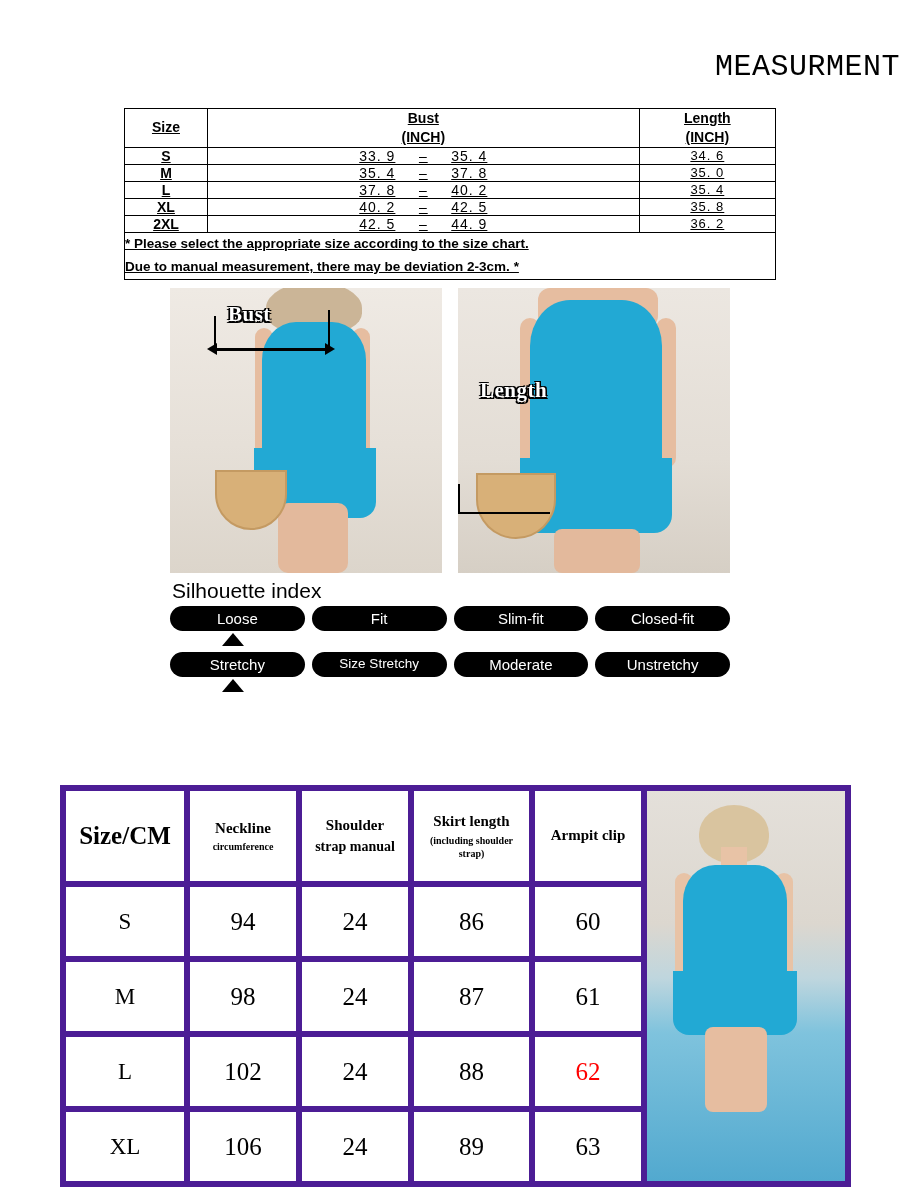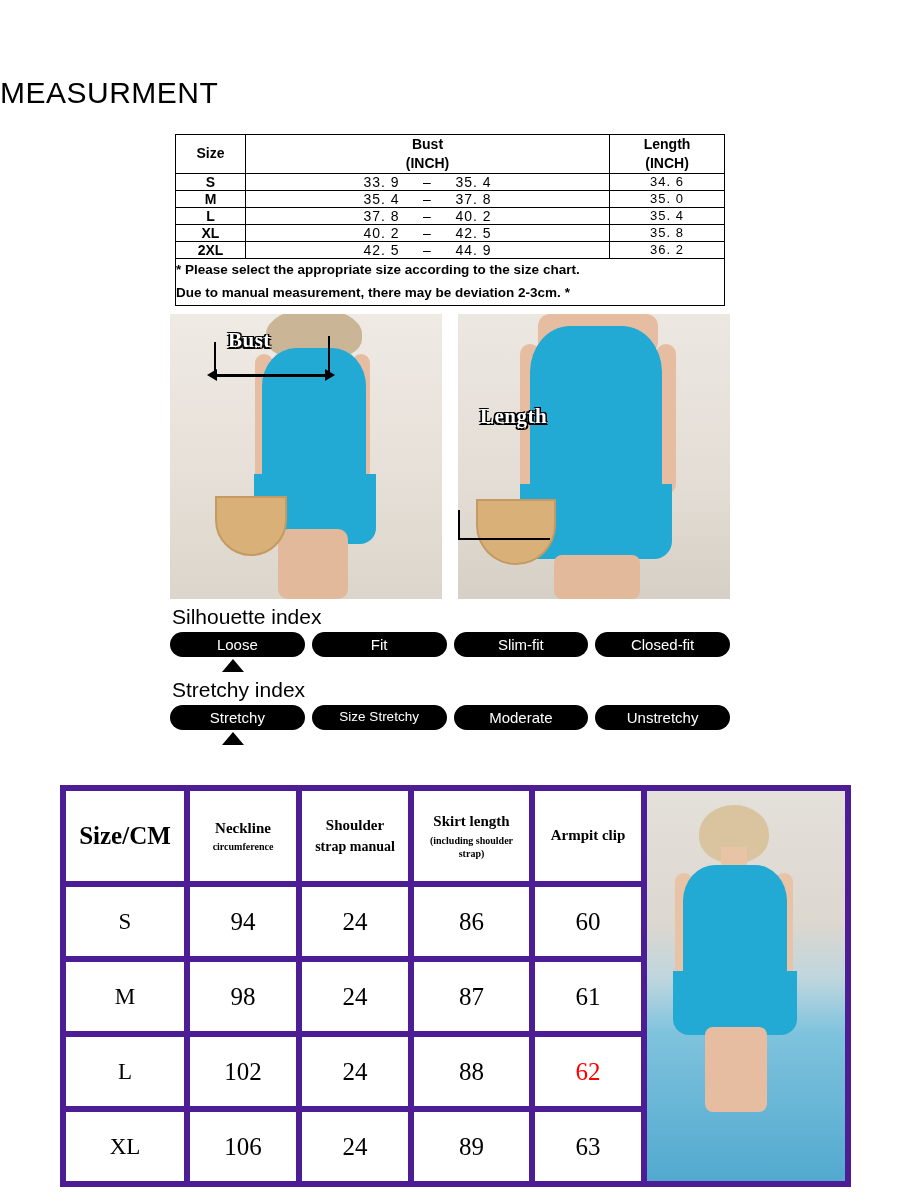--- a/index.html
+++ b/index.html
@@ -11,33 +11,34 @@
     width: 900px;
     height: 1200px;
     position: relative;
     font-family: "Liberation Sans", sans-serif;
     color: #000;
     overflow: hidden;
   }
 
   
   .title {
-    text-align: left;
+    text-align: right;
     font-size: 30px;
     letter-spacing: 0.5px;
     font-weight: 400;
     margin: 0;
-    padding-top: 76px;
-    font-family: Liberation Sans, sans-serif;
+    padding-top: 50px;
+    font-family: Liberation Mono, monospace;
   }
 
   
   .meas-wrap {
-    width: 550px;
+    width: 652px;
     margin: 24px auto 0 auto;
+    text-decoration: underline;
   }
   table.meas {
     border-collapse: collapse;
     width: 100%;
     font-size: 13px;
   }
   table.meas td, table.meas th {
     border: 1px solid #000;
     padding: 0;
   }
@@ -384,21 +385,20 @@
   <div class="badges">
     <div class="badge">Loose</div>
     <div class="badge">Fit</div>
     <div class="badge">Slim-fit</div>
     <div class="badge">Closed-fit</div>
   </div>
   <div class="caret"></div>
 </div>
 
 <div class="index-block">
-  <div class="index-caption">Stretchy index</div>
   <div class="badges">
     <div class="badge">Stretchy</div>
     <div class="badge small">Size Stretchy</div>
     <div class="badge">Moderate</div>
     <div class="badge">Unstretchy</div>
   </div>
   <div class="caret"></div>
 </div>
 
 <div class="cm-wrap">

